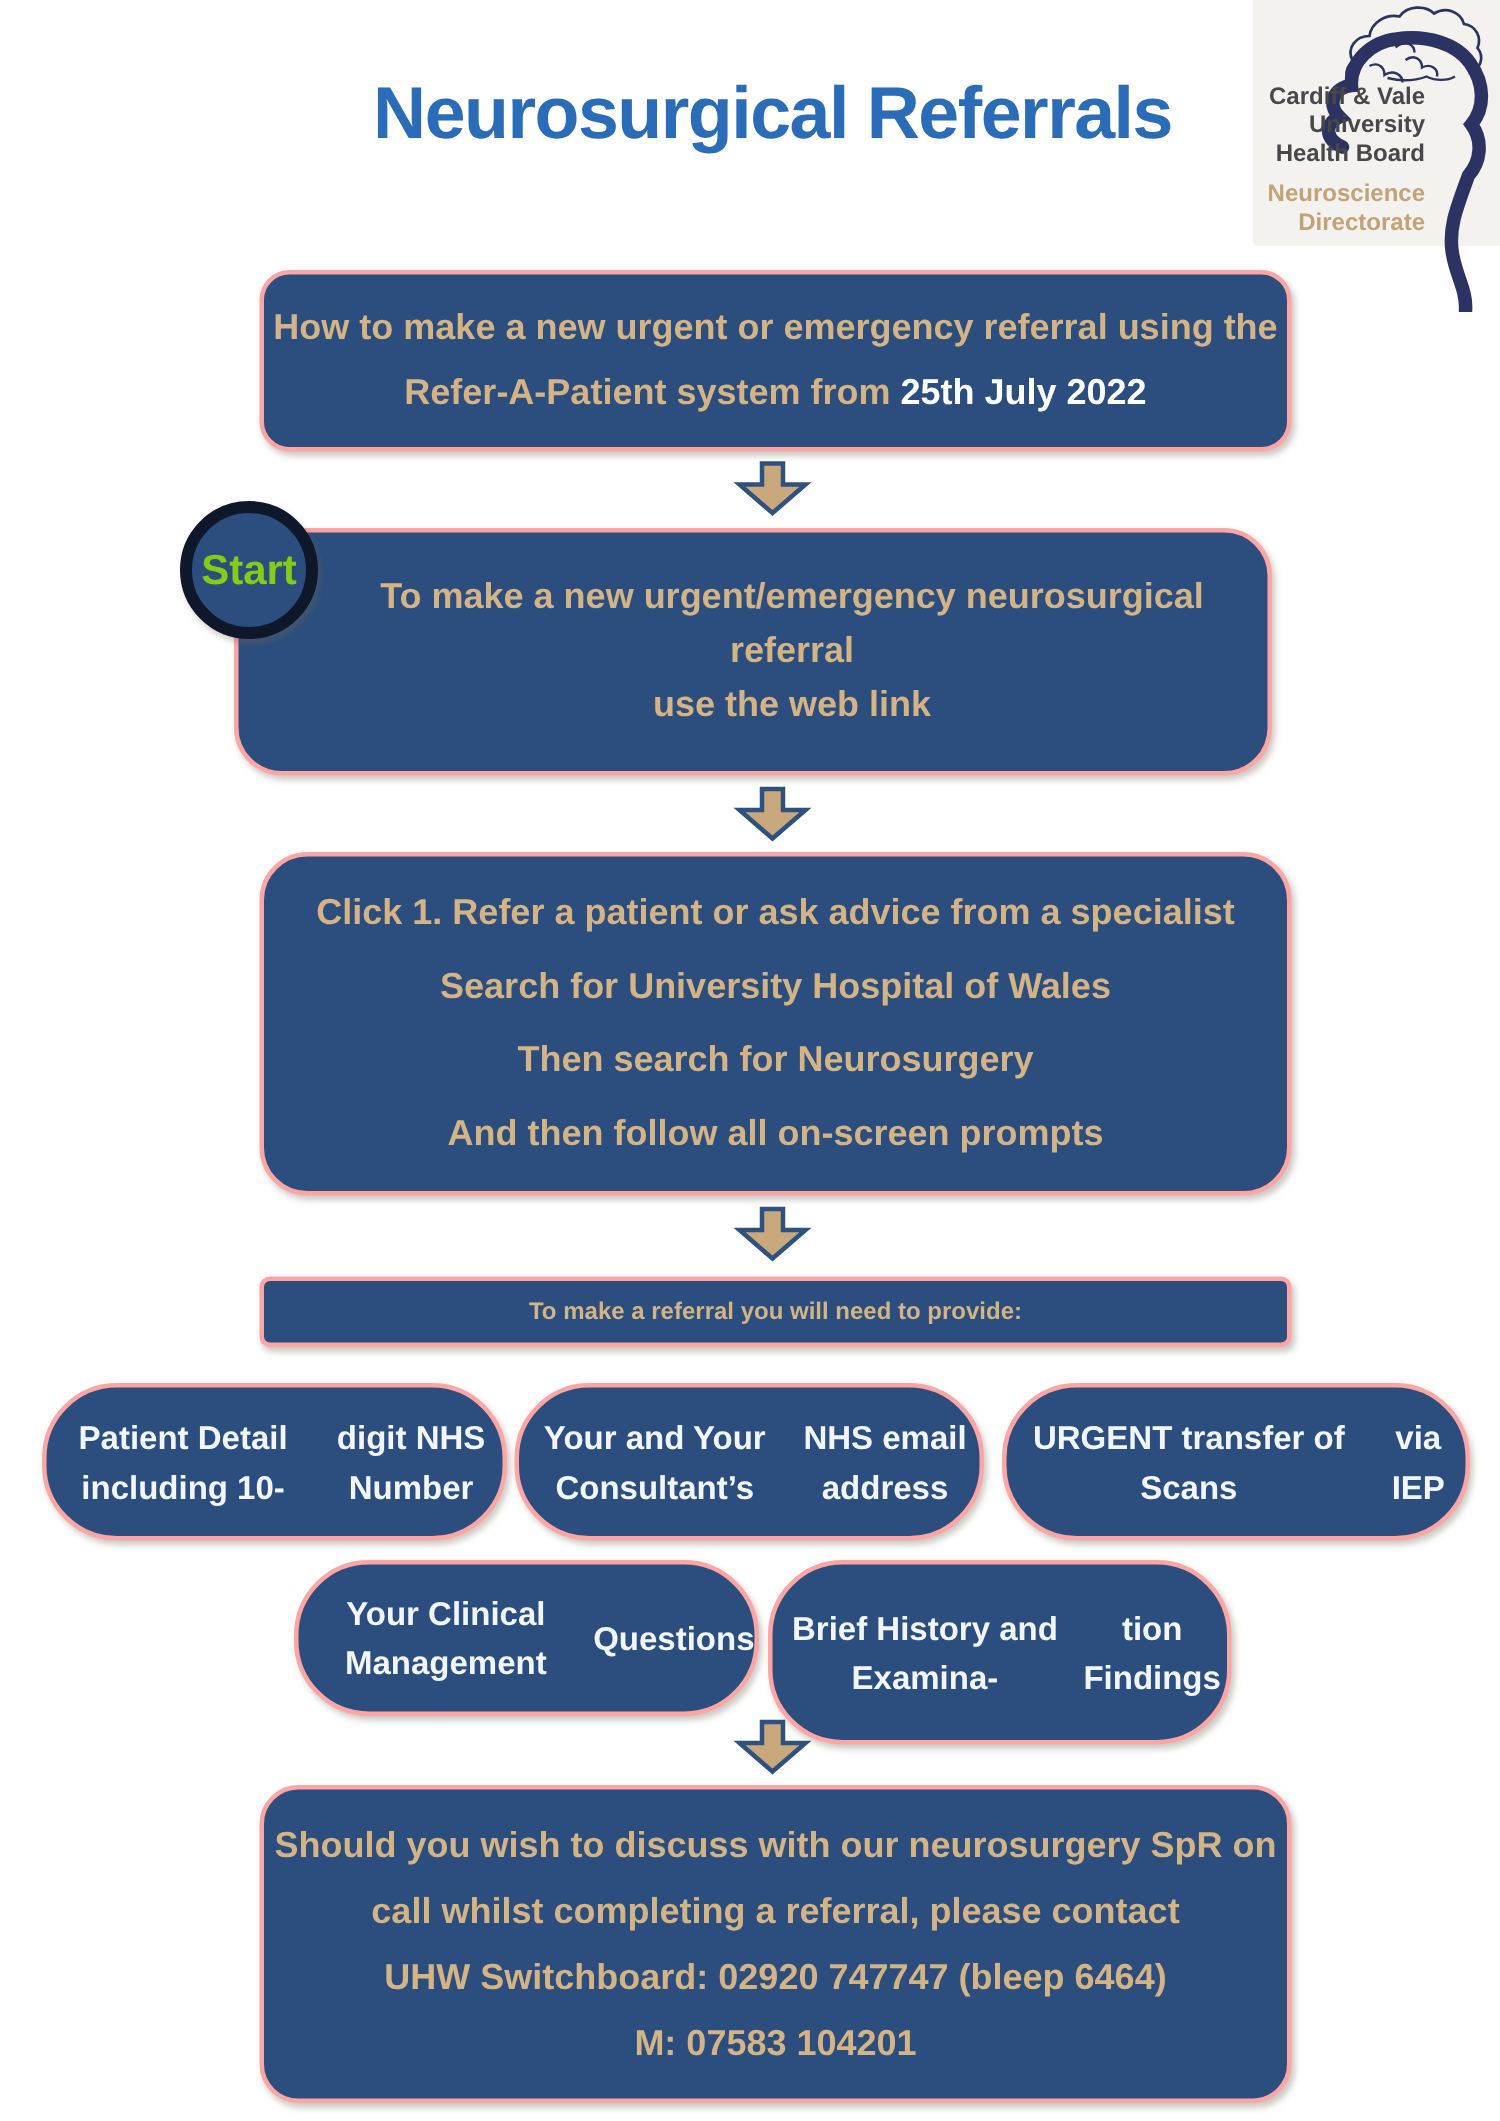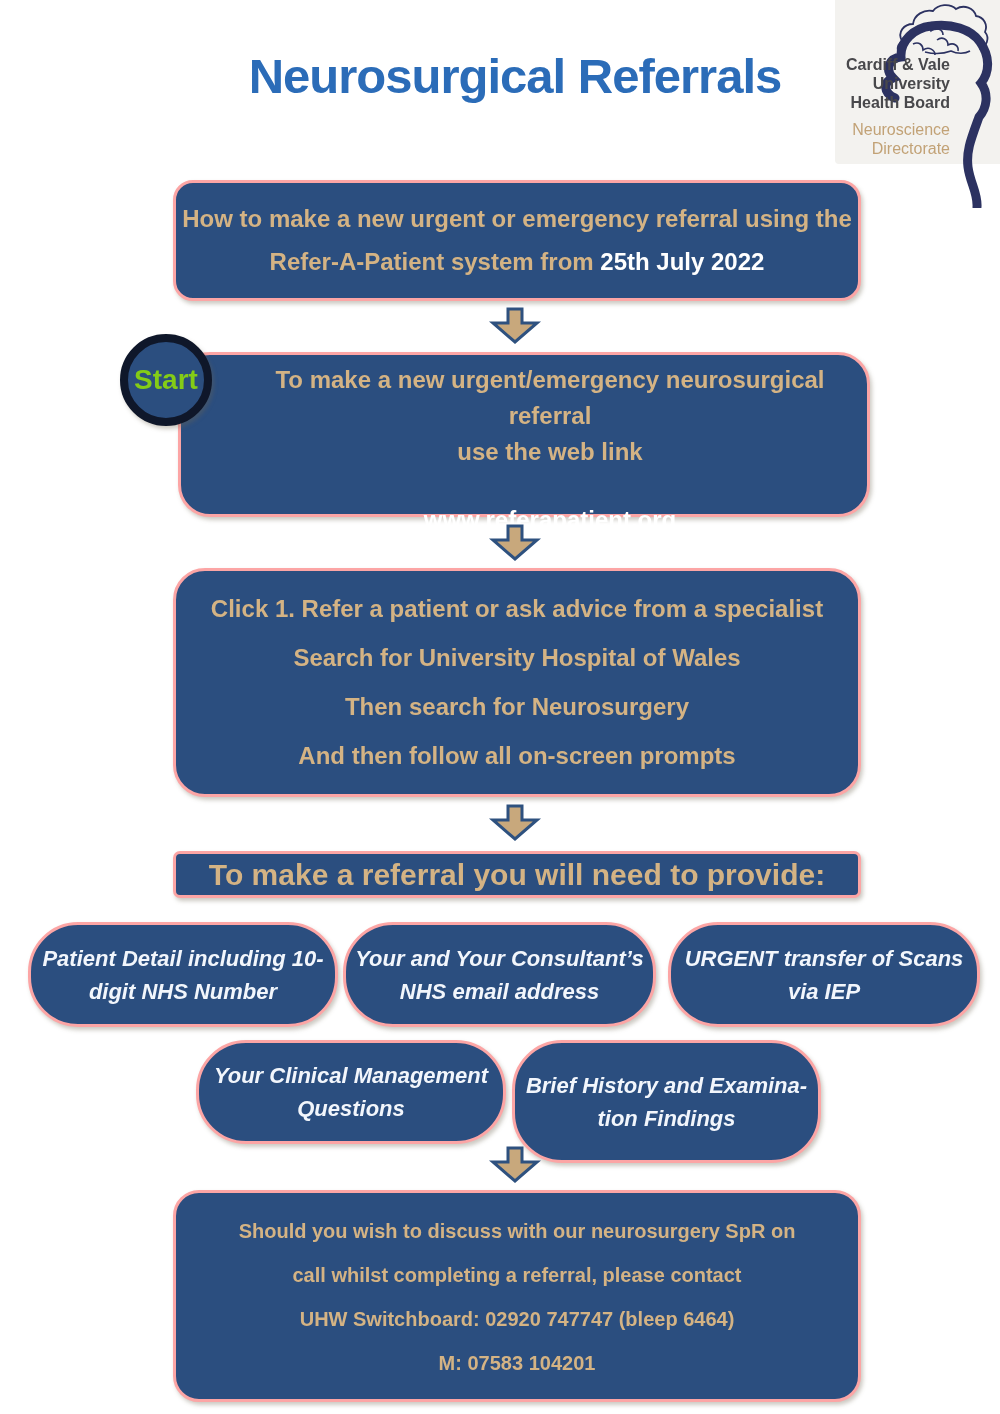--- a/index.html
+++ b/index.html
@@ -14,54 +14,54 @@
   
   .logo{
     position:absolute;left:835px;top:0;width:165px;height:164px;
     background:#f3f2ef;border-radius:0 0 0 4px;
   }
   .logo svg{position:absolute;left:0;top:0;}
   .logo-text{
     position:absolute;right:50px;top:55px;text-align:right;line-height:19px;
   }
   .logo-org{font-size:16px;font-weight:bold;color:#48484b;}
-  .logo-dept{font-size:16px;font-weight:normal;color:#c2a276;margin-top:8px;line-height:19px;}
+  .logo-dept{font-size:16px;font-weight:bold;color:#c2a276;margin-top:8px;line-height:19px;}
   
   .box{
     position:absolute;box-sizing:border-box;
     background:#2b4e7f;border:3px solid #fca5a5;
     color:#d4b384;font-weight:bold;text-align:center;
     box-shadow:2px 3px 4px rgba(110,100,80,.35);
   }
   .box p{margin:0;}
   .gold{color:#d4b384;}
   .white{color:#ffffff;}
   .box1{left:173px;top:180px;width:688px;height:121px;border-radius:20px;font-size:24px;line-height:43px;padding-top:14px;}
-  .box2{left:178px;top:352px;width:692px;height:165px;border-radius:32px;font-size:24px;line-height:36px;padding-top:7px;padding-left:52px;}
+  .box2{left:156px;top:352px;width:692px;height:165px;border-radius:32px;font-size:24px;line-height:36px;padding-top:25px;padding-left:52px;}
   .box2 .url{display:inline-block;margin-top:32px;font-size:24px;color:#ffffff;text-decoration:underline;}
   .start-circle{
     position:absolute;left:120px;top:334px;width:92px;height:92px;border-radius:50%;
     background:#2b4e7f;border:8px solid #0f172a;box-sizing:border-box;
     display:flex;align-items:center;justify-content:center;
     color:#84cc16;font-size:28px;font-weight:bold;z-index:3;
     box-shadow:2px 3px 4px rgba(110,100,80,.35);
   }
   .box3{left:173px;top:568px;width:688px;height:229px;border-radius:32px;font-size:24px;line-height:49px;padding-top:13px;}
-  .bar{left:173px;top:851px;width:688px;height:47px;border-radius:7px;font-size:30px;
+  .bar{left:173px;top:851px;width:688px;height:47px;border-radius:7px;font-size:16px;
        display:flex;align-items:center;justify-content:center;}
   .pill{
     border-radius:50px;color:#f2f6fc;font-size:22px;line-height:33px;
-    display:flex;align-items:center;justify-content:center;flex-direction:column;font-style:italic;
+    display:flex;align-items:center;justify-content:center;flex-direction:row;
   }
   .p1{left:28px;top:922px;width:310px;height:105px;}
   .p2{left:343px;top:922px;width:313px;height:105px;}
   .p3{left:668px;top:922px;width:312px;height:105px;}
   .p4{left:196px;top:1040px;width:310px;height:104px;}
   .p5{left:512px;top:1040px;width:309px;height:123px;}
-  .box4{left:173px;top:1190px;width:688px;height:212px;border-radius:26px;font-size:20px;line-height:44px;padding-top:16px;}
+  .box4{left:173px;top:1190px;width:688px;height:212px;border-radius:26px;font-size:24px;line-height:44px;padding-top:16px;}
   .arrow{position:absolute;left:486px;width:58px;height:38px;}
   .a1{top:307px;} .a2{top:524px;} .a3{top:804px;} .a4{top:1146px;}
 </style>
 </head>
 <body>
 
 <div class="page">
 
   <h1 class="title">Neurosurgical Referrals</h1>
 

